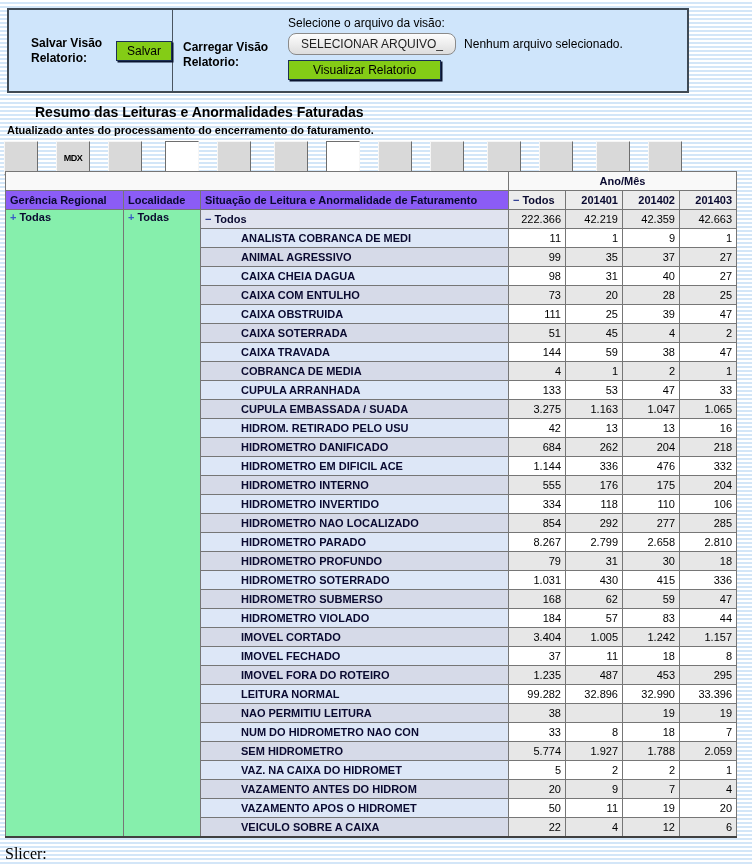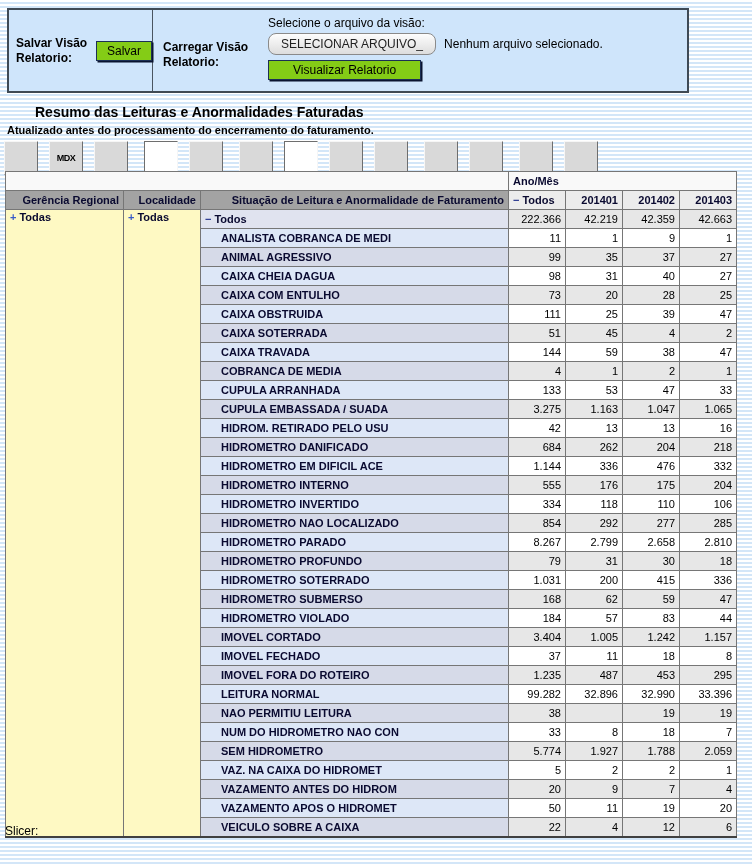--- a/index.html
+++ b/index.html
@@ -9,22 +9,22 @@
     background: repeating-linear-gradient(180deg,#ffffff 0px,#ffffff 2px,#d3e6f8 2px,#d3e6f8 4px);
     color:#000;
   }
 
   
   .top-panel {
     position: absolute; left:7px; top:8px; width:682px; height:85px;
     background:#cfe5fb; border:2px solid #3f4a55; display:flex;
   }
   .panel-left {
-    width:144px; border-right:1px solid #4a5560; display:flex;
-    align-items:center; padding-left:7px;
+    width:164px; border-right:1px solid #4a5560; display:flex;
+    align-items:center; padding-left:22px;
   }
   .panel-label { font-weight:bold; font-size:12px; line-height:15px; width:92px; }
   .win-btn {
     font-family:"Liberation Sans",sans-serif; font-size:12px; color:#000;
     background:#84cc16; border:1px solid #1c2f55;
     box-shadow:1.5px 1.5px 0 #0a1430; padding:2px 10px; cursor:pointer;
   }
   .panel-right { flex:1; position:relative; padding:6px 0 0 10px; }
   .load-label { position:absolute; left:10px; top:30px; font-weight:bold; font-size:12px; line-height:15px; width:100px; }
   .load-controls { margin-left:105px; }
@@ -38,21 +38,21 @@
   .file-status { font-size:12px; margin-left:8px; }
   .view-btn { padding:2px 24px; }
 
   
   .title { position:absolute; left:7px; top:104px; font-size:14px; font-weight:bold;margin-left:28px; }
   .subtitle { position:absolute; left:7px; top:124px; font-size:11px; font-weight:bold; }
 
   
   .toolbar { position:absolute; left:4px; top:141px; display:flex; align-items:center; }
   .tb-btn {
-    width:23px; height:23px; margin-right:11px; padding:16px;
+    width:23px; height:23px; margin-right:18px; padding:16px;
     background:#d9d9d9; cursor:pointer;
     border:1px solid; border-color:#f6f6f6 #6e6e6e #6e6e6e #f6f6f6;
     display:flex; align-items:center; justify-content:center;
   }
   .tb-btn.pressed { background:#ffffff; border-color:#6e6e6e #f6f6f6 #f6f6f6 #6e6e6e; }
   .tb-btn.flat { background:transparent; border-color:transparent; cursor:default; }
   .tb-gap { width:5px; }
   .tb-btn svg { display:block; }
   .mdx-text { font-size:9px; font-weight:bold; letter-spacing:-0.5px; }
 
@@ -61,38 +61,38 @@
   table.pivot {
     border-collapse:collapse; table-layout:fixed; width:731px;
     font-size:11px; background:#fff;
     border:1px solid #404040; border-bottom:2px solid #404040;
   }
   table.pivot td, table.pivot th {
     border:1px solid #767676; height:19px; padding:1px 4px;
     overflow:hidden; white-space:nowrap;
   }
   th.corner { background:#f9f9f9; }
-  th.group-h { background:#f9f9f9; text-align:left; padding-left:6px; color:#0a0a30;margin-top:44px; }
-  th.col-h { background:#a3a3a3; text-align:right; color:#0a0a30; }
+  th.group-h { background:#f9f9f9; text-align:center; padding-left:6px; color:#0a0a30;margin-top:44px; }
+  th.col-h { background:#8b5cf6; text-align:left; color:#0a0a30; }
   th.val-h { background:#ececec; text-align:right; color:#0a0a30; }
   th.val-h.first { text-align:left; }
-  td.axis-cell { background:#fef9c3; vertical-align:top; font-weight:bold; color:#0a0a30; text-align:left; }
+  td.axis-cell { background:#86efac; vertical-align:top; font-weight:bold; color:#0a0a30; text-align:left; }
   td.lbl { font-weight:bold; color:#0a0a30; }
   td.lbl.total { background:#e0e3ef; }
-  td.lbl.indent { padding-left:20px; }
+  td.lbl.indent { padding-left:40px; }
   td.lbl.row-odd { background:#dde7f7; }
   td.lbl.row-even { background:#d6dae8; }
   td.val { text-align:right; padding-right:5px; font-weight:normal; color:#000; }
   td.val.row-odd { background:#ffffff; }
   td.val.row-even { background:#e7e7e7; }
   .exp-icon { font-weight:bold; margin-right:3px; cursor:pointer; font-size:11px; }
   .exp-plus { color:#3a5bc7; }
   .exp-minus { color:#2b3990; }
 
-  .slicer { position:absolute; left:5px; top:824px; font-size:12px; }
+  .slicer { position:absolute; left:5px; top:845px; font-size:16px;font-family:Liberation Serif, serif; }
 </style>
 </head>
 <body>
 
 <div class="top-panel">
   <div class="panel-left">
     <div class="panel-label">Salvar Visão Relatorio:</div>
     <button class="win-btn">Salvar</button>
   </div>
   <div class="panel-right">
@@ -374,21 +374,21 @@
         <tr>
           <td class="lbl indent row-even">HIDROMETRO PROFUNDO</td>
           <td class="val row-even">79</td>
           <td class="val row-even">31</td>
           <td class="val row-even">30</td>
           <td class="val row-even">18</td>
         </tr>
         <tr>
           <td class="lbl indent row-odd">HIDROMETRO SOTERRADO</td>
           <td class="val row-odd">1.031</td>
-          <td class="val row-odd">200</td>
+          <td class="val row-odd">430</td>
           <td class="val row-odd">415</td>
           <td class="val row-odd">336</td>
         </tr>
         <tr>
           <td class="lbl indent row-even">HIDROMETRO SUBMERSO</td>
           <td class="val row-even">168</td>
           <td class="val row-even">62</td>
           <td class="val row-even">59</td>
           <td class="val row-even">47</td>
         </tr>

